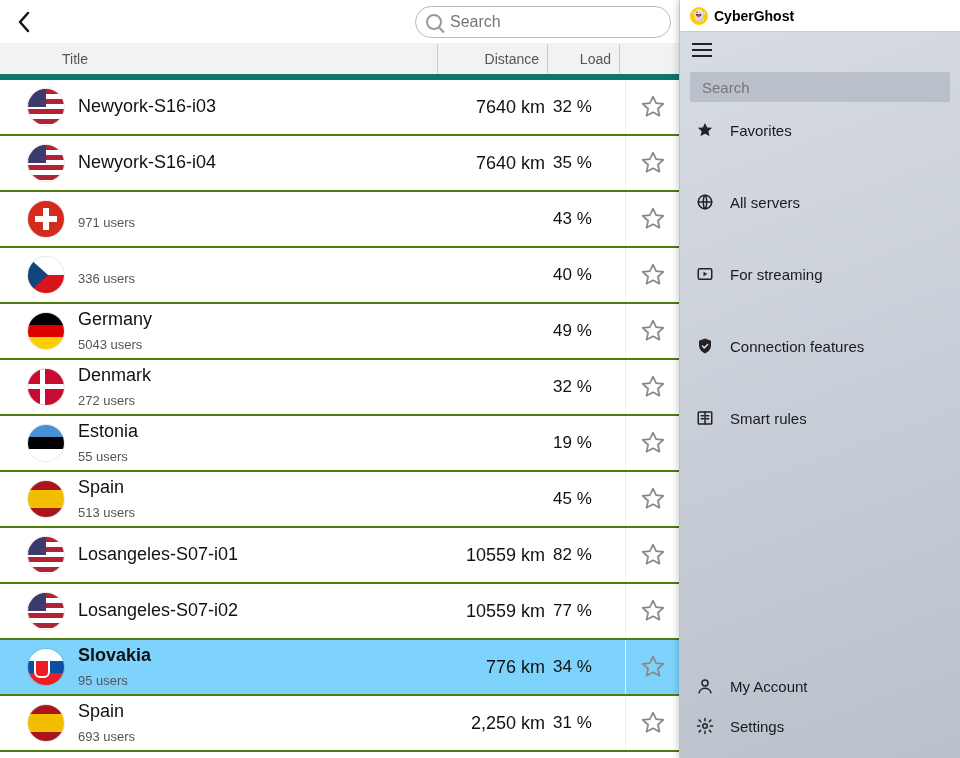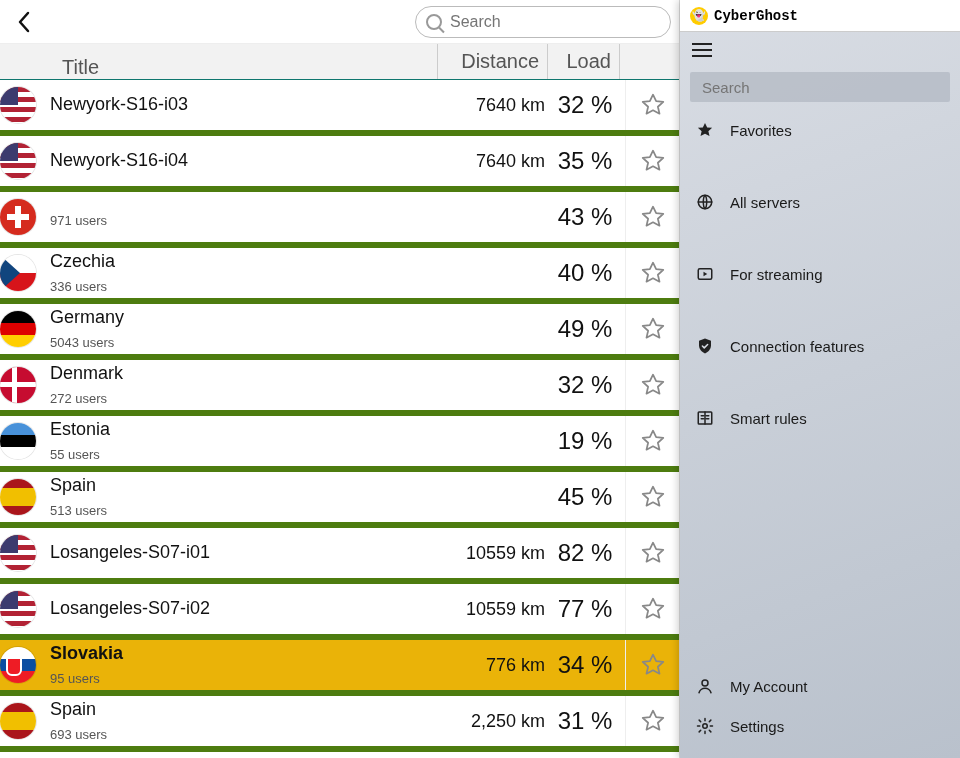--- a/index.html
+++ b/index.html
@@ -63,54 +63,54 @@
   }
   .search-wrap .mag::after {
     content: ""; position: absolute;
     width: 7px; height: 2px; background: #999;
     bottom: -3px; right: -5px; transform: rotate(45deg);
   }
 
   .colhead {
     height: 36px;
     display: flex;
-    align-items: flex-end;
+    align-items: center;
     background: #f2f2f2;
     color: #555;
-    font-size: 20px;
-    border-bottom: 1px solid #0f766e;
+    font-size: 14px;
+    border-bottom: 6px solid #0f766e;
   }
   .col-title   { flex: 1 1 auto; padding-left: 62px; }
   .col-distance{ width: 110px; text-align: right; padding-right: 8px; border-left: 1px solid #ccc; height:100%; display:flex; align-items:center; justify-content:flex-end;}
   .col-load    { width: 72px;  text-align: right; padding-right: 8px; border-left: 1px solid #ccc; height:100%; display:flex; align-items:center; justify-content:flex-end;}
   .col-fav     { width: 60px;  border-left: 1px solid #ccc; height:100%; }
 
   .rows { flex: 1 1 auto; overflow: hidden; }
   .row {
     height: 56px;
     display: flex;
     align-items: center;
-    border-bottom: 6px solid #4d7c0f;
-    padding-left: 0;
-  }
-  .row.selected { background: #eab308; }
+    border-bottom: 2px solid #4d7c0f;
+    padding-left: 28px;
+  }
+  .row.selected { background: #7dd3fc; }
 
   .flag {
     width: 36px; height: 36px; border-radius: 50%;
     flex: 0 0 36px;
     background: #ccc;
     margin-right: 14px;
     overflow: hidden;
     box-shadow: 0 0 0 1px rgba(0,0,0,0.1);
   }
   .titles { flex: 1 1 auto; display: flex; flex-direction: column; justify-content: center; }
   .server-title { font-size: 18px; color: #111; line-height: 1.1; }
   .server-users { font-size: 13px; color: #555; line-height: 1.1; margin-top: 8px; }
   .distance { width: 110px; text-align: right; font-size: 18px; color: #111; padding-right: 8px;}
-  .load     { width: 72px;  text-align: center; font-size: 24px; color: #111; padding-right: 8px;}
+  .load     { width: 72px;  text-align: left; font-size: 17px; color: #111; padding-right: 8px;}
   .favcell  { width: 54px;  text-align: center; border-left: 1px solid #eee; height:100%; display:flex; align-items:center; justify-content:center;}
   .row.selected .server-title { font-weight: 600; }
 
   .star { width:26px; height:26px; display:inline-block; }
 
   
   .flag-us { background:
     repeating-linear-gradient(#b22234 0 5px, #fff 5px 10px);
     position: relative;
   }
@@ -152,21 +152,21 @@
     display: flex; align-items: center;
     padding: 0 10px;
     border-bottom: 1px solid #ccc;
   }
   .brand-logo {
     width: 18px; height: 18px; border-radius: 50%;
     background: #ffcc00;
     display: inline-flex; align-items:center; justify-content:center;
     font-size: 11px; margin-right: 6px;
   }
-  .brand-text { font-weight: 700; font-size: 14px; color: #000; font-family: Liberation Mono, monospace;}
+  .brand-text { font-weight: 700; font-size: 14px; color: #000;}
 
   .menubar {
     height: 36px;
     display: flex; align-items: center;
     padding: 0 12px;
   }
   .hamburger { width:20px; display:flex; flex-direction:column; gap:4px; cursor:pointer;}
   .hamburger span{ height:2px; background:#222; display:block;}
 
   .side-search {
@@ -274,21 +274,20 @@
             <span class="star">
               <svg viewBox="0 0 24 24" width="26" height="26">
                 <path d="M12 2.5l2.9 6 6.6.6-5 4.5 1.5 6.4L12 16.9 6 20l1.5-6.4-5-4.5 6.6-.6z" fill="none" stroke="#888" stroke-width="1.6" stroke-linejoin="round"></path>
               </svg>
             </span>
           </div>
         </div>
         <div class="row">
           <div class="flag flag-cz"></div>
           <div class="titles">
-            <div class="server-title">Czechia</div>
             <div class="server-users">336 users</div>
           </div>
           <div class="distance"></div>
           <div class="load">40 %</div>
           <div class="favcell">
             <span class="star">
               <svg viewBox="0 0 24 24" width="26" height="26">
                 <path d="M12 2.5l2.9 6 6.6.6-5 4.5 1.5 6.4L12 16.9 6 20l1.5-6.4-5-4.5 6.6-.6z" fill="none" stroke="#888" stroke-width="1.6" stroke-linejoin="round"></path>
               </svg>
             </span>

